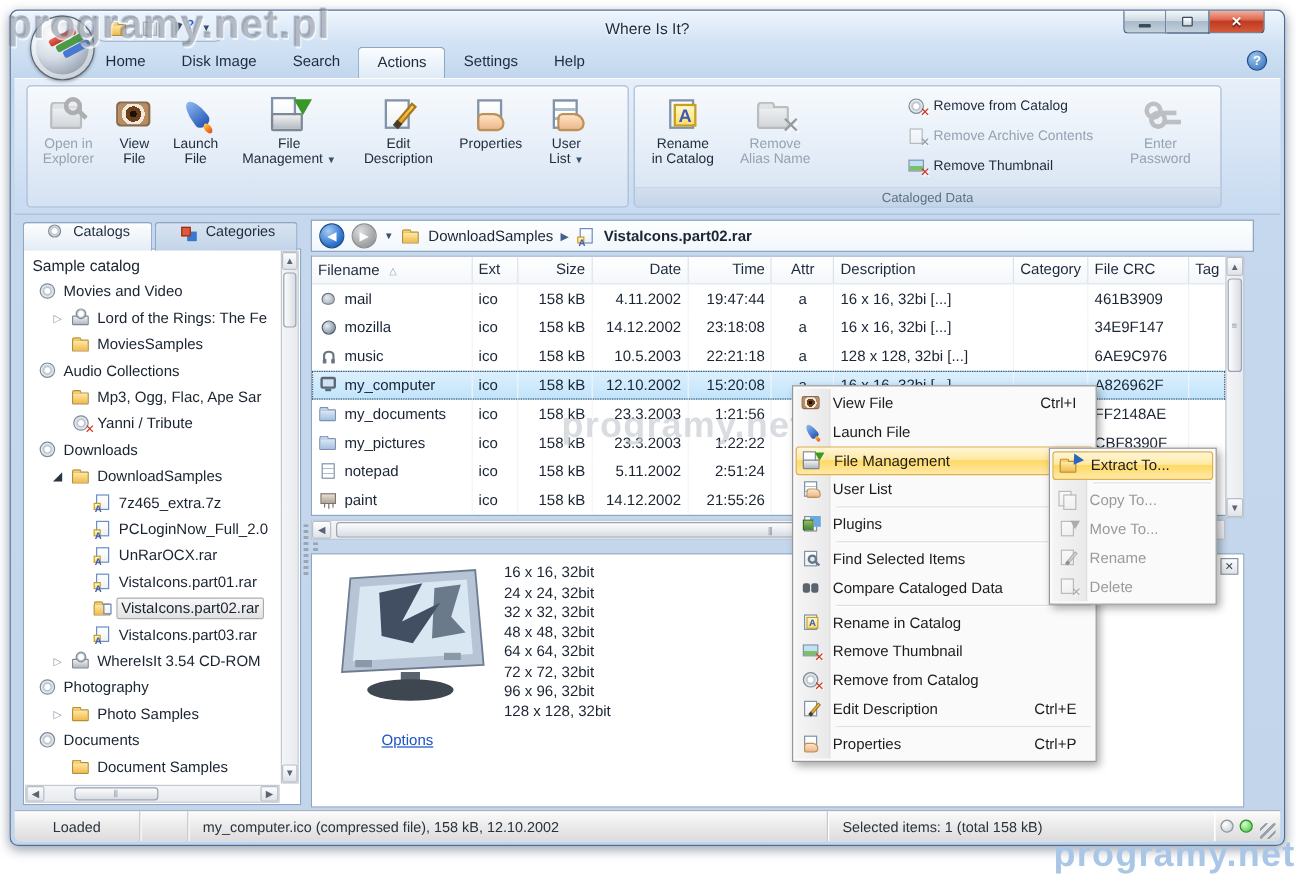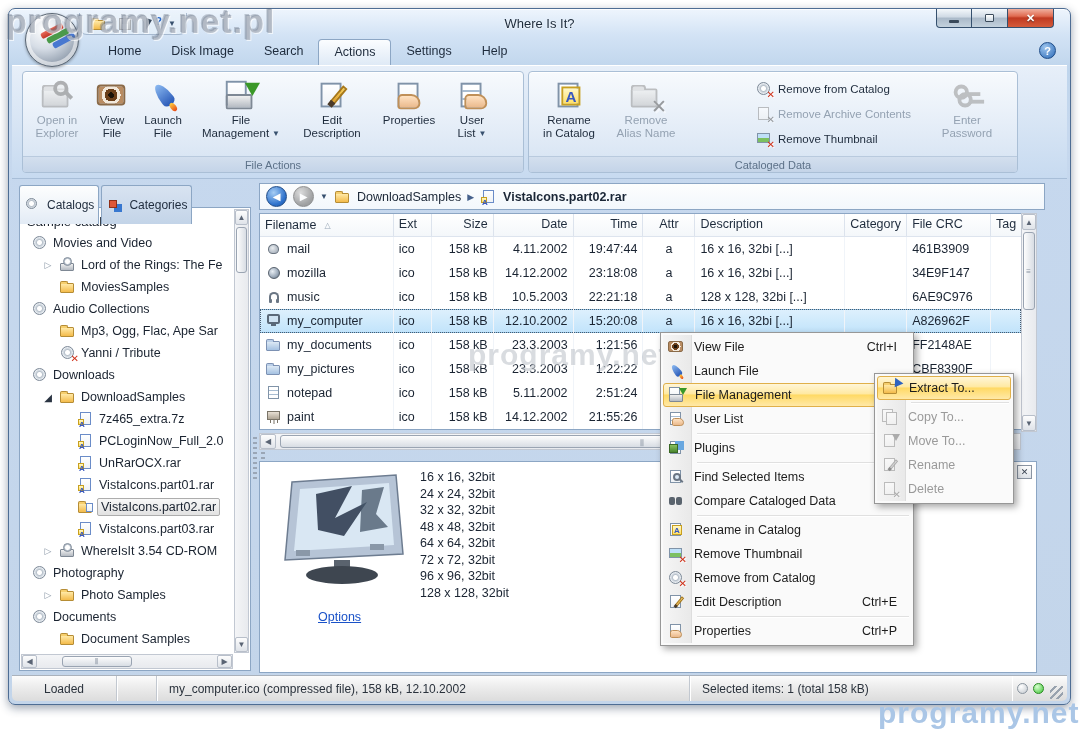--- a/index.html
+++ b/index.html
@@ -37,21 +37,21 @@
   .logo{position:absolute;left:16px;top:4px;width:54px;height:54px;border-radius:50%;z-index:5;
     background:radial-gradient(circle at 35% 28%,#ffffff,#d6dde6 40%,#97a3b2 72%,#6c7785);
     border:1px solid #5a6673;box-shadow:inset 0 0 0 4px rgba(255,255,255,.55),0 1px 3px rgba(0,0,0,.35)}
   .disks{position:absolute;left:14px;top:14px;width:24px;height:6px;border-radius:2px;transform:rotate(-28deg);
     background:linear-gradient(#e86a5a,#c03828);box-shadow:3px 7px 0 #4a9a4a,6px 14px 0 #4878d0}
   .qat{position:absolute;left:70px;top:4px;height:22px;display:flex;align-items:center;gap:8px;padding:0 10px;
     border:1px solid rgba(120,145,175,.55);border-top:none;border-radius:0 0 8px 8px;background:rgba(235,243,250,.5)}
   .dd{font-size:8px;color:#37506e;line-height:8px}
 
   
-  .tabrow{position:absolute;left:0;top:30px;right:0;height:26px;display:flex;padding-left:84px}
+  .tabrow{position:absolute;left:0;top:30px;right:0;height:26px;display:flex;padding-left:64px}
   .rtab{padding:5px 15px 0 15px;font-size:12.5px;color:#1e2b3c;height:26px}
   .rtab.active{background:linear-gradient(#fbfdff,#eef4fb 45%,#dfeaf6);border:1px solid #8ca6c4;border-bottom:none;
     border-radius:4px 4px 0 0}
   .helpbtn{position:absolute;right:14px;top:33px;width:17px;height:17px;border-radius:50%;color:#fff;
     background:radial-gradient(circle at 35% 30%,#9cc4ee,#2e6cb8);border:1px solid #1e4c88;font-size:11px;
     font-weight:bold;display:flex;align-items:center;justify-content:center}
 
   
   .ribbon{position:absolute;left:3px;right:3px;top:56px;height:114px;
     background:linear-gradient(#e7eff9,#d6e4f4 55%,#c7daf0);border-top:1px solid #fff;border-bottom:1px solid #a8bed8}
@@ -137,21 +137,21 @@
     border:1px solid #6e7a86}
   .p-floppy::after{content:"";position:absolute;left:2px;bottom:0;width:6px;height:5px;background:#e8ecf0}
   .p-cursor{width:0;height:0;top:2px;left:4px;border-left:6px solid #3a4a5e;border-bottom:10px solid transparent;
     border-top:2px solid transparent}
   .p-qm{position:absolute;right:-2px;top:0;color:#2868c8;font:bold 11px/11px "Liberation Sans",sans-serif}
   .p-cat{width:8px;height:8px;top:3px;left:3px;background:#e05838;border:1px solid #903018;
     box-shadow:5px 4px 0 #3878d0}
 
   
   .sidetabs{position:absolute;left:10px;top:176px;display:flex;gap:2px;z-index:3}
-  .stab{height:39px;display:flex;align-items:center;gap:5px;padding:0 4px;font-size:12px;color:#1e2b3c;
+  .stab{height:24px;display:flex;align-items:flex-start;gap:5px;padding:0 18px;font-size:12px;color:#1e2b3c;
     border:1px solid #8ca6c4;border-bottom:none;border-radius:3px 3px 0 0;background:linear-gradient(#d8e3f1,#c3d4e8)}
   .stab.active{background:linear-gradient(#fdfefe,#eef3f9 60%,#e2ebf5);position:relative;z-index:4}
   .sidepanel{position:absolute;left:10px;top:198px;width:232px;height:464px;background:#fff;
     border:1px solid #8ca6c4;z-index:2}
   .tree{position:absolute;left:1px;top:2px;right:17px;bottom:17px;overflow:hidden}
   .ti{height:22px;display:flex;align-items:center;gap:4px;font-size:12.5px;color:#1a2330;white-space:nowrap}
   .ti .tw{width:14px;flex:none;font-size:9px;color:#8a97a6;text-align:center}
   .ti .tw.e{color:#2a3442;font-size:10px}
   .ti.lv0{padding-left:6px;font-weight:normal;font-size:13px}
   .ti.lv1{padding-left:10px}
@@ -359,21 +359,20 @@
               <span class="pr p-note"></span>
               <span class="pr p-hand" style="left:5px"></span>
             </span>
           </span>
         <span class="l1">User</span>
         <span class="l2wrap">
             <span class="l2">List</span>
             <span class="dd">▼</span>
           </span>
       </div>
-      <div class="grplabel">File Actions</div>
     </div>
 
     <div class="grp" style="left:516px;width:490px">
       <div class="rbtn" style="left:6px;width:68px">
         <span class="ic32">
             <span class="zz">
               <span class="pr p-doc"></span>
               <span class="pr p-sticky"></span>
             </span>
           </span>
@@ -808,21 +807,21 @@
     <div class="sseg" style="width:105px;justify-content:center">Loaded</div>
     <div class="sseg" style="width:40px"></div>
     <div class="sseg" style="width:533px">my_computer.ico (compressed file), 158 kB, 12.10.2002</div>
     <div class="sseg" style="flex:1;border-right:none">Selected items: 1 (total 158 kB)</div>
     <span class="led gray"></span>
     <span class="led green"></span>
     <span class="rgrip"></span>
   </div>
 </div>
 
-<div class="menu" style="left:660px;top:332px;width:254px">
+<div class="menu" style="left:660px;top:321px;width:254px">
   <div class="mi">
     <span class="ic16">
         <span class="pr p-eye"></span>
       </span>
     <span class="ml">View File</span>
     <span class="msc">Ctrl+I</span>
   </div>
   <div class="mi">
     <span class="ic16">
         <span class="pr p-rocket"></span>

